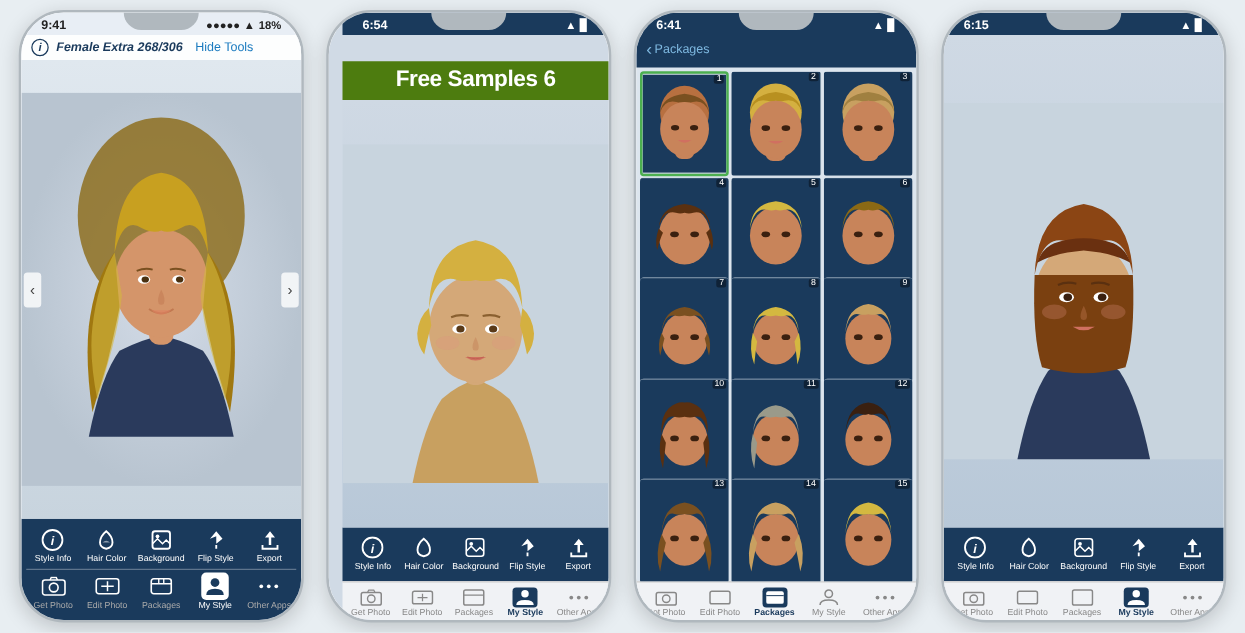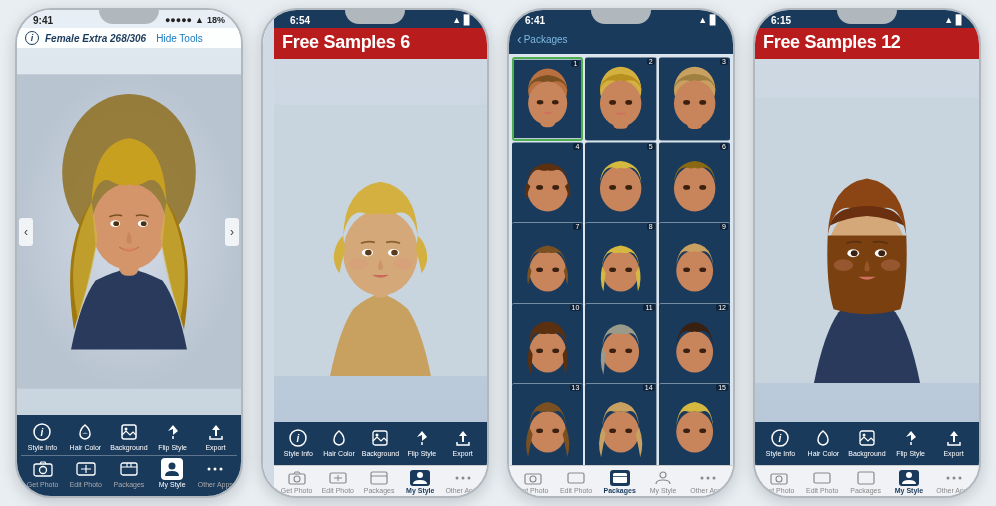--- a/index.html
+++ b/index.html
@@ -13,20 +13,21 @@
       font-family: -apple-system, BlinkMacSystemFont, 'Helvetica Neue', Arial, sans-serif;
       overflow: hidden;
     }
 
     .screenshots-container {
       display: flex;
       gap: 18px;
       align-items: center;
       justify-content: center;
       padding: 8px;
+      text-align: center;
     }
 
     .phone-frame {
       width: 228px;
       height: 490px;
       background: #fff;
       border-radius: 36px;
       border: 2px solid #b0b8be;
       overflow: hidden;
       position: relative;
@@ -124,22 +125,23 @@
       color: #1a3a5c;
     }
 
     .divider-line {
       height: 1px;
       background: rgba(255,255,255,0.3);
       margin: 2px 0;
     }
 
     .phone2 .header-bar, .phone4 .header-bar {
-      background: #b91c1c;
+      background: #4d7c0f;
       padding: 4px 8px 6px;
+      margin-top: 21px;
     }
 
     .page-title {
       color: #fff;
       font-size: 18px;
       font-weight: 700;
       letter-spacing: -0.3px;
     }
 
     .model-portrait {
@@ -868,23 +870,20 @@
   <div class="phone-frame phone4">
     <div class="notch"></div>
     <div class="phone-screen" style="background:#d0dae5;">
       <div class="status-bar dark">
         <span>6:15</span>
         <div class="status-icons">
           <span>▲</span>
           <span>▊</span>
         </div>
       </div>
-      <div class="header-bar">
-        <div class="page-title">Free Samples 12</div>
-      </div>
       <div class="model-portrait">
 
         <svg width="100%" height="100%" viewBox="0 0 228 290" xmlns="http://www.w3.org/2000/svg">
           <rect width="228" height="290" fill="#c8d4de"></rect>
 
           <path d="M60 290 Q70 240 85 218 Q100 205 114 202 Q128 205 143 218 Q158 240 168 290 Z" fill="#2a3a5c"></path>
 
           <rect x="104" y="178" width="20" height="28" rx="8" fill="#d4a878"></rect>
 
           <ellipse cx="114" cy="158" rx="40" ry="46" fill="#d4a878"></ellipse>

